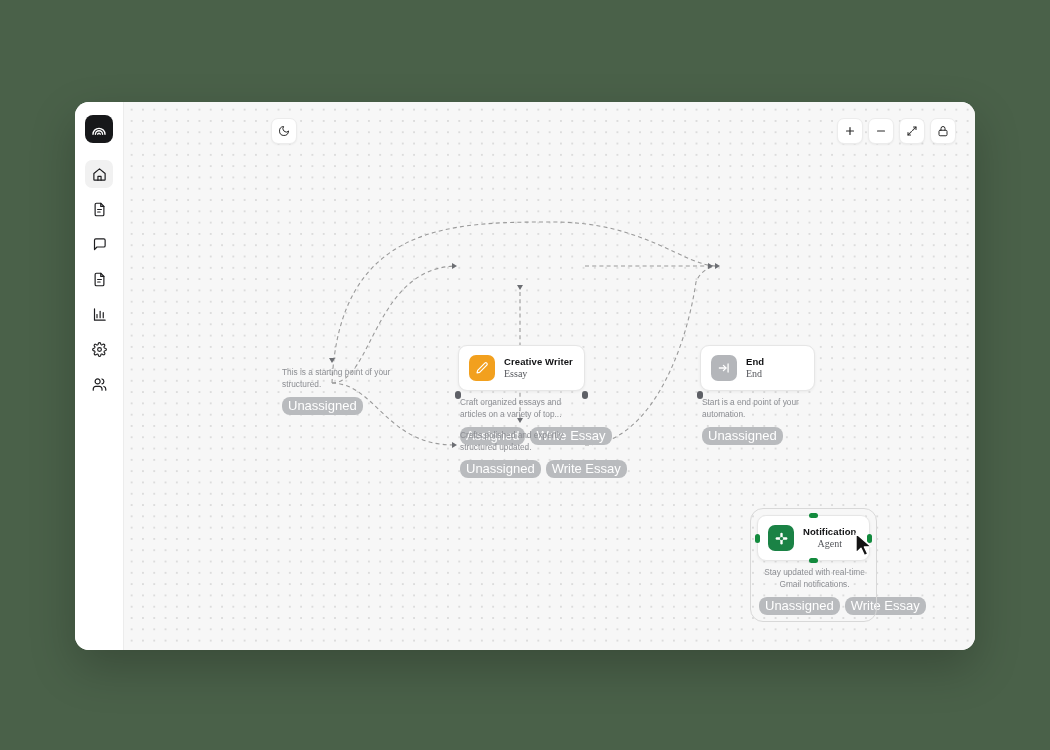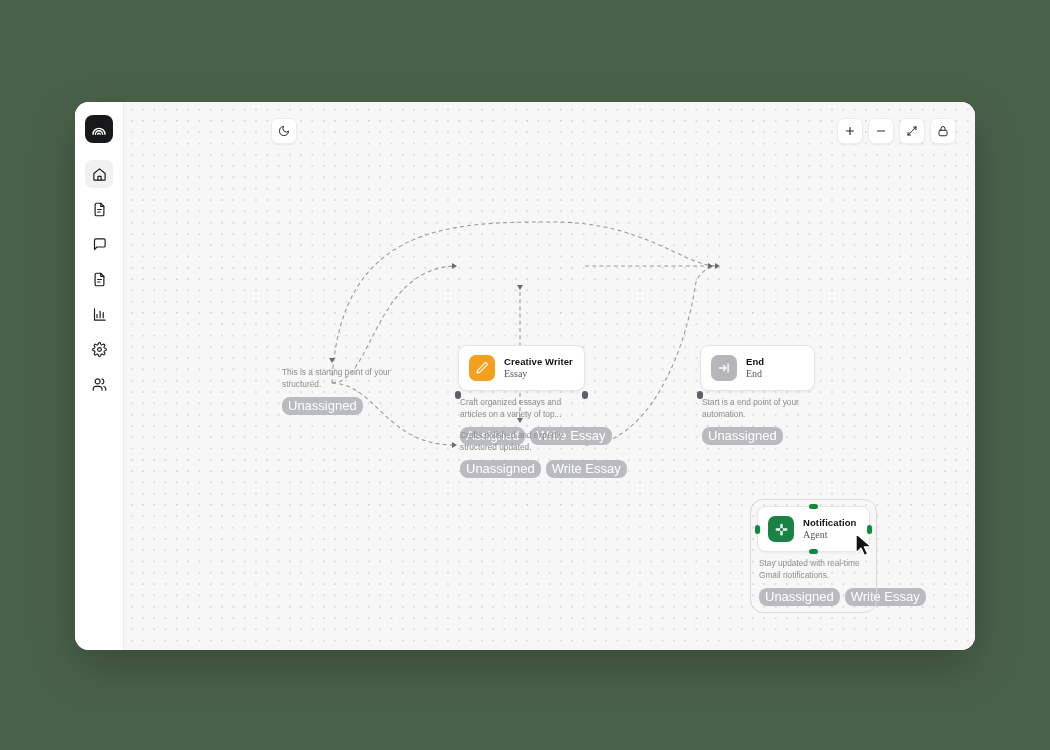--- a/index.html
+++ b/index.html
@@ -348,21 +348,21 @@
     </div>
 
     <div class="node" id="node-email-agent" style="left:334px; top:322px; width:127px;">
       <div class="node-desc">Crafts polished and expertly structured updated.</div>
       <div class="tag-row">
         <span class="tag">Unassigned</span>
         <span class="tag">Write Essay</span>
       </div>
     </div>
 
-    <div class="node selected" id="node-notification" style="left:633px; top:404px; width:113px;">
+    <div class="node selected" id="node-notification" style="left:633px; top:413px; width:113px;text-align:center;">
       <div class="sel-ring"></div>
       <div class="node-card" style="position:relative;">
         <div class="handle h-top"></div>
         <div class="handle h-bottom"></div>
         <div class="handle h-left"></div>
         <div class="handle h-right"></div>
         <div class="node-icon" style="background:#1a8245;">
           <svg width="15" height="15" viewBox="0 0 24 24" fill="#fff">
             <rect x="10.1" y="2.6" width="3.8" height="8.6" rx="1.9"></rect>
             <rect x="10.1" y="12.8" width="3.8" height="8.6" rx="1.9"></rect>

